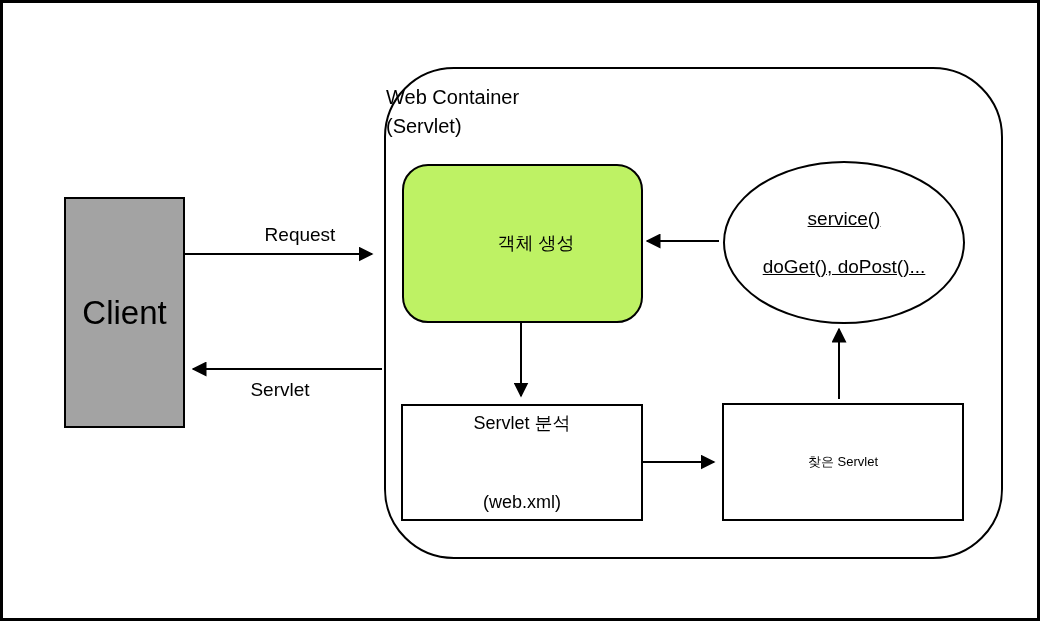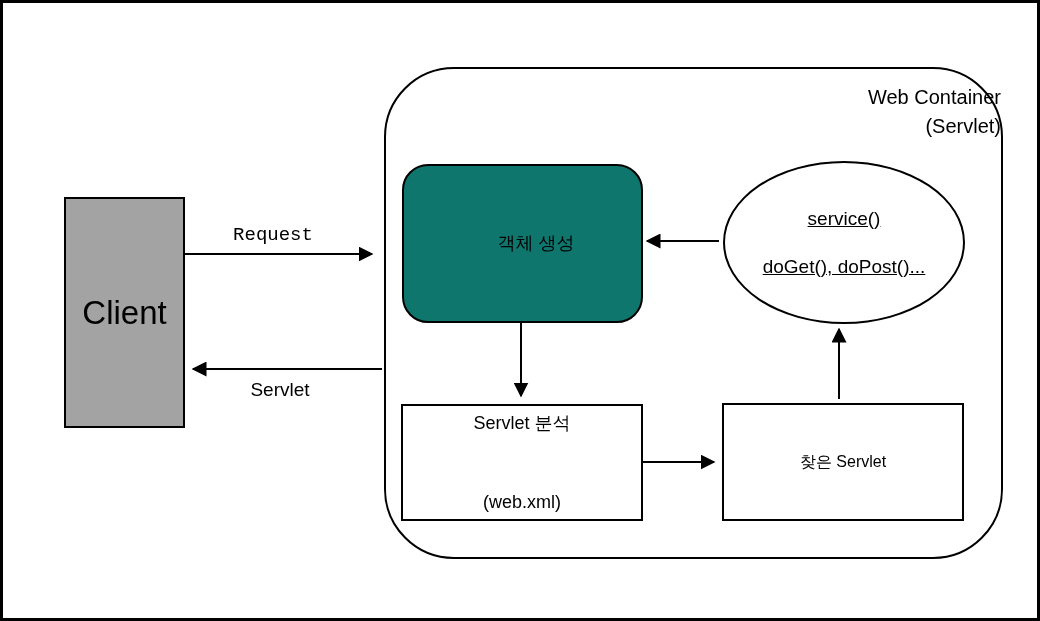--- a/index.html
+++ b/index.html
@@ -23,28 +23,28 @@
     background: #a3a3a3;
   }
   .web-container {
     left: 381px; top: 64px; width: 619px; height: 492px;
     border: 2px solid #000;
     border-radius: 70px;
     background: #fff;
   }
   .wc-title {
     position: absolute; left: 0; top: 14px; width: 100%;
-    text-align: right; font-size: 20px; line-height: 29px;
+    text-align: left; font-size: 20px; line-height: 29px;
   }
   .object-box {
     left: 16px; top: 95px; width: 241px; height: 159px;
     border: 2px solid #000; border-radius: 26px;
     display: flex; flex-direction: column; align-items: center; justify-content: center;
     text-align: center; font-size: 18px; line-height: 31px;
-    background: #0f766e;
+    background: #bef264;
     padding-left: 27px;
   }
   .service-ellipse {
     left: 337px; top: 92px; width: 242px; height: 163px;
     border: 2px solid #000; border-radius: 50%;
     display: flex; flex-direction: column; align-items: center; justify-content: center;
     gap: 28px; text-align: center; font-size: 19px; line-height: 20px;
     background: #fff;
     text-decoration: underline;
   }
@@ -53,28 +53,28 @@
     border: 2px solid #000;
     display: flex; flex-direction: column; align-items: center; justify-content: center;
     text-align: center; font-size: 18px; line-height: 31px;
     background: #fff;
     gap: 48px;
   }
   .found-box {
     left: 336px; top: 334px; width: 242px; height: 118px;
     border: 2px solid #000;
     display: flex; align-items: center; justify-content: center;
-    text-align: center; font-size: 16px;
+    text-align: center; font-size: 13px;
     background: #fff;
   }
   .edge-label {
     position: absolute; transform: translateX(-50%);
     font-size: 19px; white-space: nowrap;
   }
-  .request-label  { left: 270px; top: 221px; font-family: Liberation Mono, monospace; }
+  .request-label  { left: 297px; top: 221px; }
   .response-label { left: 277px; top: 376px; }
   svg.arrows { position: absolute; left: 0; top: 0; pointer-events: none; }
 </style>
 </head>
 <body>
 
 <div class="page">
 
   <div class="abs client-box">
     <span>Client</span>

